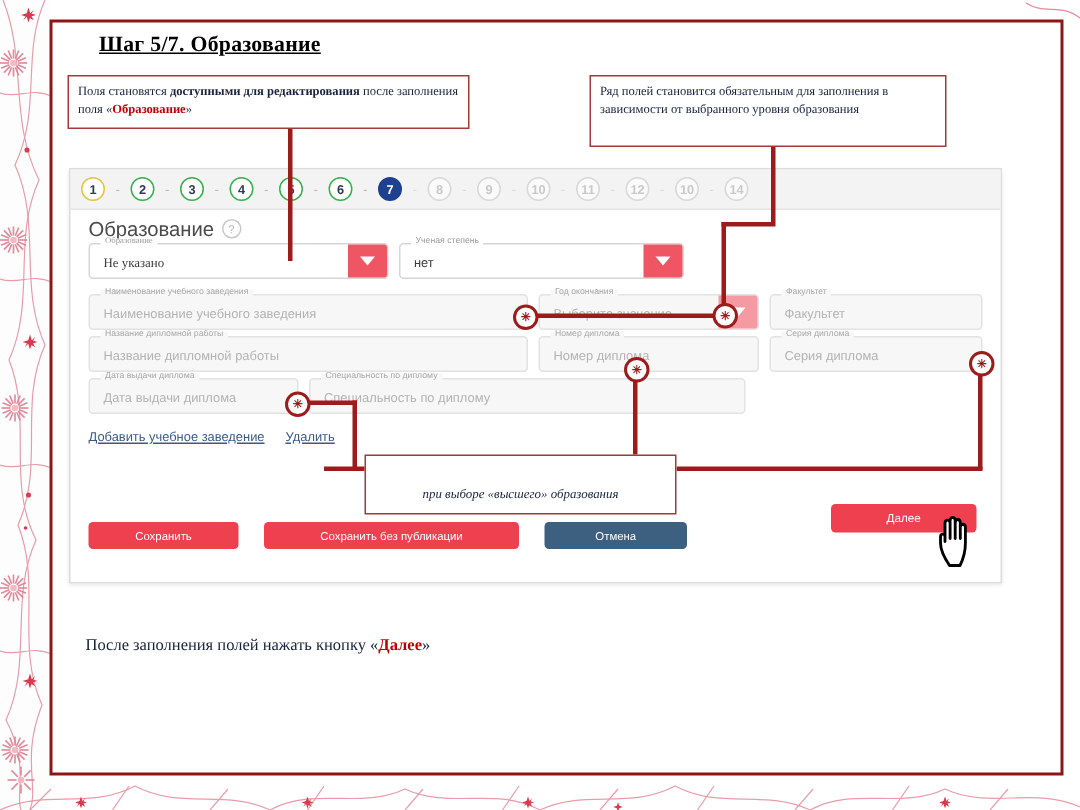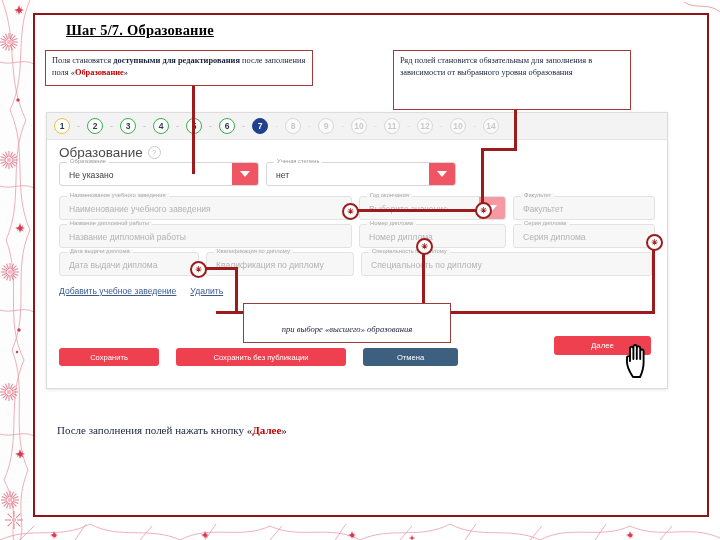--- a/index.html
+++ b/index.html
@@ -38,21 +38,21 @@
 
   
   .callout{
     position:absolute;background:#ffffff;border:1.4px solid #a33a3a;
     box-sizing:border-box;color:#17223b;padding:4px 6px;
     font-size:8.4px;line-height:1.45;z-index:30;
   }
   .callout b{font-weight:bold;}
   .callout .accent{color:#c00000;font-weight:bold;}
   #callout-editable{left:45px;top:50px;width:268px;height:36px;}
-  #callout-required{left:393px;top:50px;width:238px;height:60px;}
+  #callout-required{left:393px;top:50px;width:238px;height:48px;}
   #callout-higher{
     left:243px;top:303px;width:208px;height:21px;
     font-style:italic;font-size:8.6px;padding:19px 6px;text-align:center;
     border-color:#9c3b3b;
   }
 
   
   .lead{position:absolute;background:#9e1b1b;z-index:25;}
   .lead-v{width:3px;}
   .lead-h{height:3px;}
@@ -446,21 +446,21 @@
   </div>
 
   <div id="section-head">
     <div id="section-title">Образование</div>
     <div id="help-icon">?</div>
   </div>
 
   <div id="form-area">
 
     <div class="row">
-      <div class="field enabled" style="width:200px;">
+      <div class="field enabled" style="width:200px;font-family:Liberation Serif, serif;">
         <span class="flabel">Образование</span>
         <span class="fvalue">Не указано</span>
         <span class="dd-arrow">
             <i></i>
           </span>
       </div>
       <div class="field enabled" style="width:190px;">
         <span class="flabel">Ученая степень</span>
         <span class="fvalue">нет</span>
         <span class="dd-arrow">
@@ -501,24 +501,20 @@
       <div class="field" style="width:143px;">
         <span class="flabel">Серия диплома</span>
         <span class="fvalue">Серия диплома</span>
       </div>
     </div>
 
     <div class="row">
       <div class="field" style="width:140px;">
         <span class="flabel">Дата выдачи диплома</span>
         <span class="fvalue">Дата выдачи диплома</span>
-      </div>
-      <div class="field" style="width:148px;">
-        <span class="flabel">Квалификация по диплому</span>
-        <span class="fvalue">Квалификация по диплому</span>
       </div>
       <div class="field" style="width:291px;">
         <span class="flabel">Специальность по диплому</span>
         <span class="fvalue">Специальность по диплому</span>
       </div>
     </div>
   </div>
 
   <div id="links-row">
     <span>Добавить учебное заведение</span>

